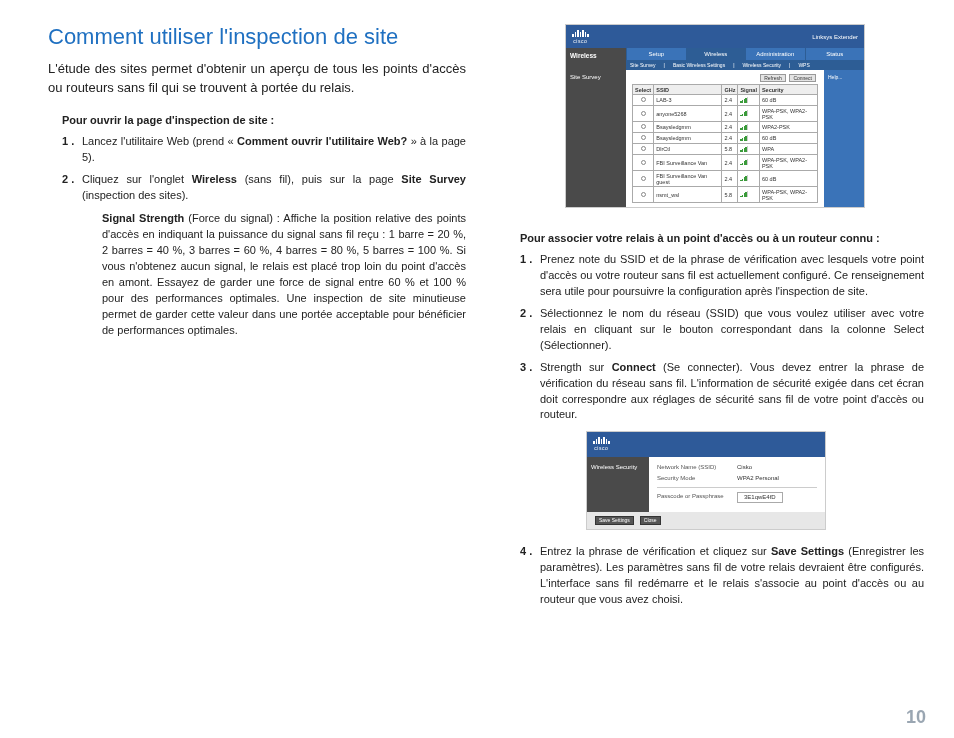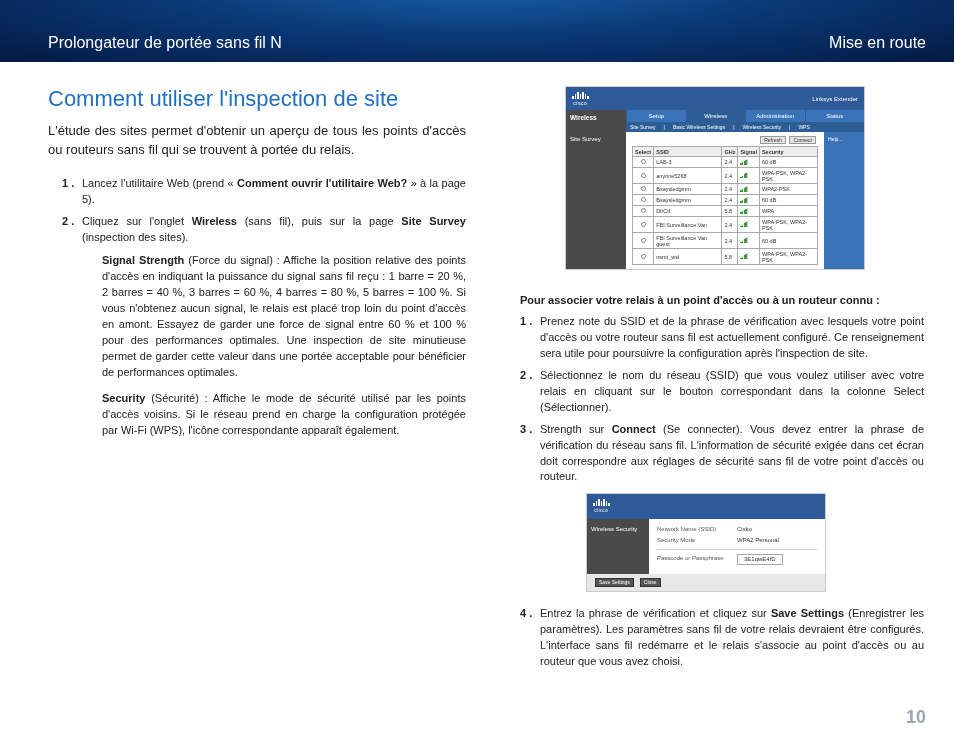--- a/index.html
+++ b/index.html
@@ -104,48 +104,44 @@
     font-size: 18px;
     font-weight: 700;
   }
   .page-container { position: relative; width:954px; height:738px; overflow:hidden; }
 </style>
 </head>
 <body>
 
 <div class="page-container">
 
-  <div class="banner">
-    <span>Prolongateur de portée sans fil N</span>
-    <span>Mise en route</span>
-  </div>
 
   <div class="page">
 
     <div class="col">
       <h1 class="section-title">Comment utiliser l'inspection de site</h1>
       <p class="intro">L'étude des sites permet d'obtenir un aperçu de tous les points d'accès ou routeurs sans fil qui se trouvent à portée du relais.</p>
 
+      <p class="subhead">Pour ouvrir la page d'inspection de site :</p>
 
       <ol class="steps">
         <li>
           <span class="num">1 .</span>
           <span>
             <span>Lancez l'utilitaire Web (prend « </span><span class="b u">Comment ouvrir l'utilitaire Web?</span><span> » à la page 5).</span>
           </span>
         </li>
         <li>
           <span class="num">2 .</span>
           <span>
             <span>Cliquez sur l'onglet </span><span class="b">Wireless</span><span> (sans fil), puis sur la page </span><span class="b">Site Survey</span><span> (inspection des sites).</span>
           </span>
 
           <div class="sub-items">
             <p><span class="b">Signal Strength</span><span> (Force du signal) : Affiche la position relative des points d'accès en indiquant la puissance du signal sans fil reçu : 1 barre = 20 %, 2 barres = 40 %, 3 barres = 60 %, 4 barres = 80 %, 5 barres = 100 %. Si vous n'obtenez aucun signal, le relais est placé trop loin du point d'accès en amont. Essayez de garder une force de signal entre 60 % et 100 % pour des performances optimales. Une inspection de site minutieuse permet de garder cette valeur dans une portée acceptable pour bénéficier de performances optimales.</span></p>
-            <p><span class="b">Security</span><span> (Sécurité) : Affiche le mode de sécurité utilisé par les points d'accès voisins. Si le réseau prend en charge la configuration protégée par Wi-Fi (WPS), l'icône correspondante apparaît également.</span></p>
           </div>
         </li>
       </ol>
     </div>
 
     <div class="col">
 
       <div class="fig fig1">
         <div class="cisco-bar">
           <span class="cisco-logo">

